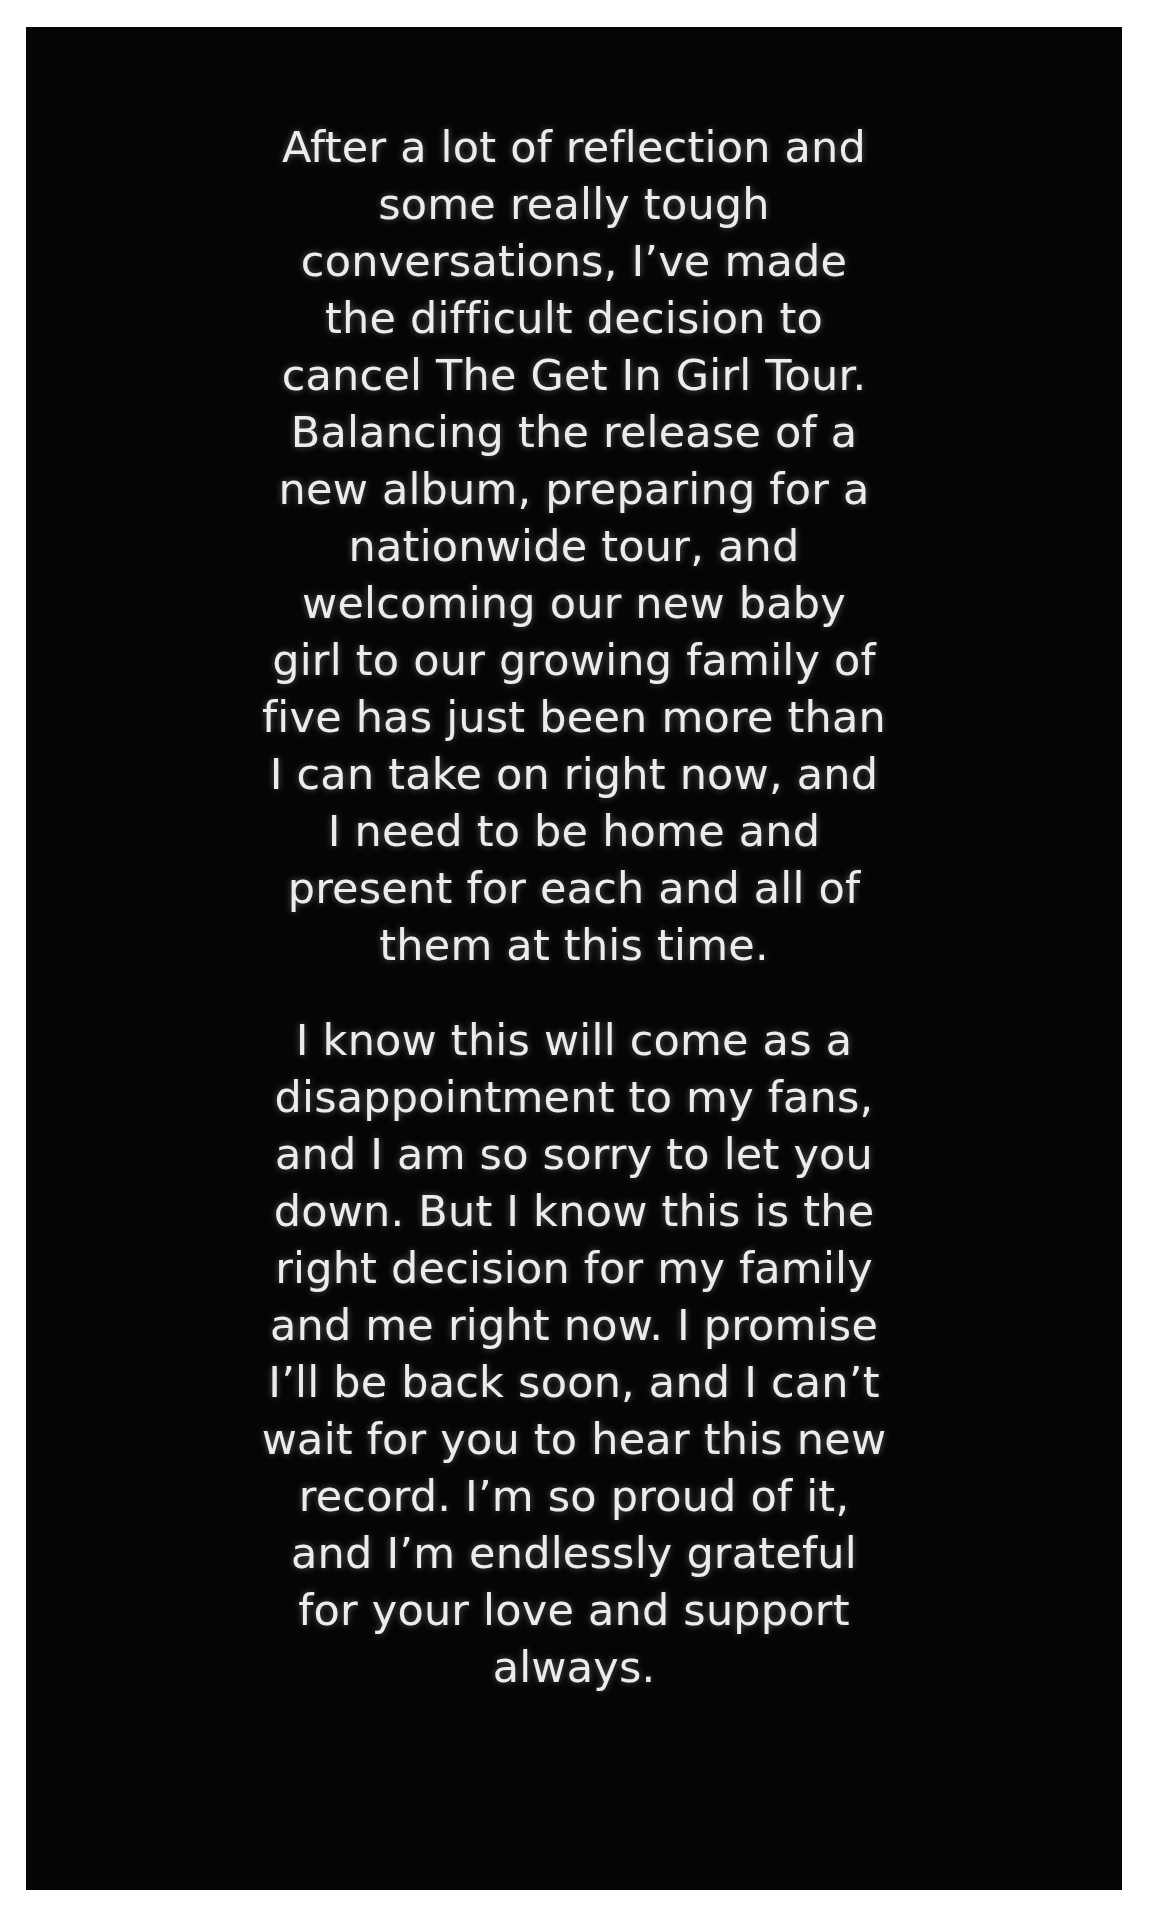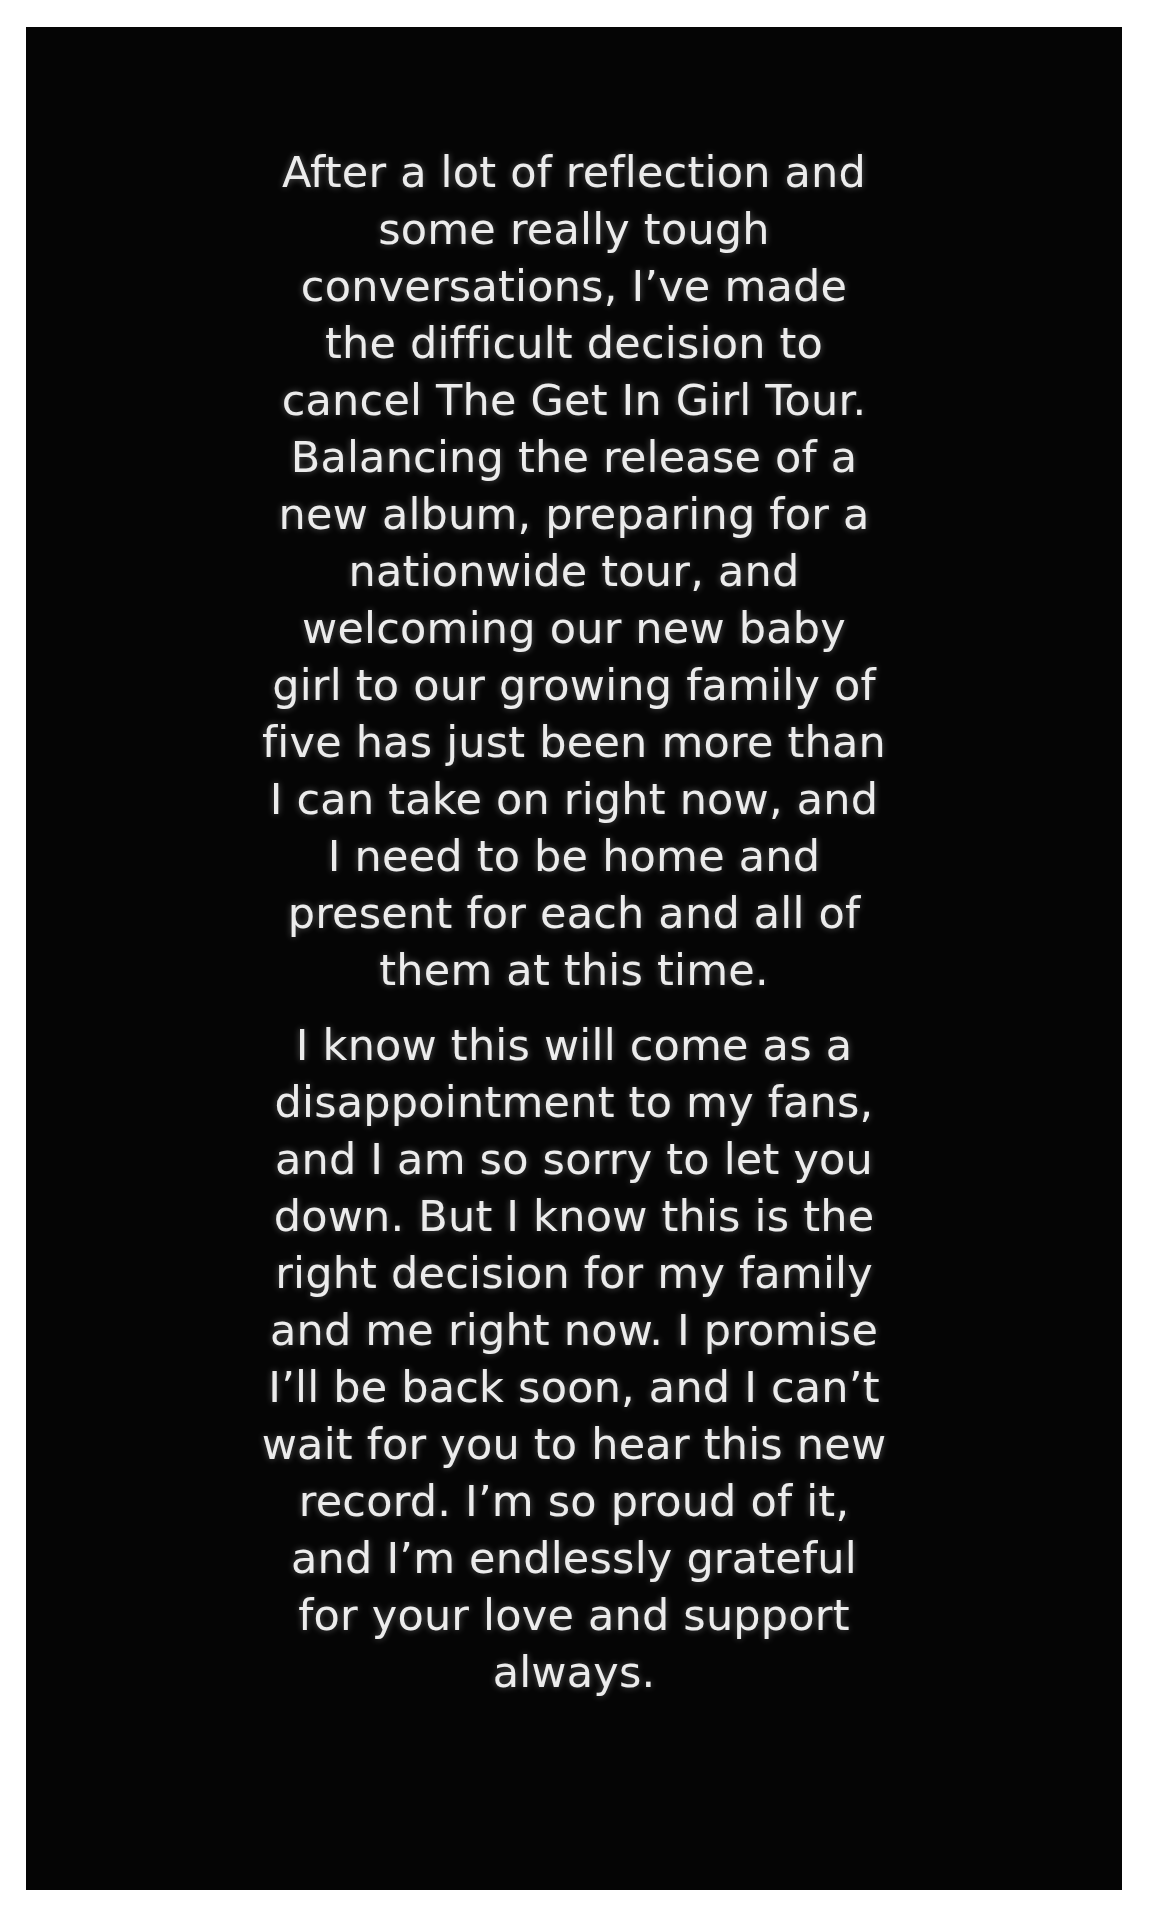--- a/index.html
+++ b/index.html
@@ -31,36 +31,36 @@
     top: 27px;
     right: 30px;
     bottom: 30px;
     background: var(--card-bg);
     display: flex;
     flex-direction: column;
     align-items: center;
     justify-content: flex-start;
   }
   .text-block {
-    padding-top: 117px;
+    padding-top: 92px;
     width: 1040px;
   }
   .text-block p {
     margin: 0;
     white-space: pre-line;
     text-align: center;
     color: var(--text-color);
     font-size: 43px;
     line-height: 57px;
     font-weight: 400;
     letter-spacing: 0.2px;
     text-shadow: 0 0 7px rgba(255,255,255,0.35);
   }
   .text-block p + p {
-    margin-top: 18px;
+    margin-top: 38px;
     text-align: center;
   }
 </style>
 </head>
 <body>
 
 <div class="page">
   <div class="card">
     <div class="text-block">
       <p>After a lot of reflection and

